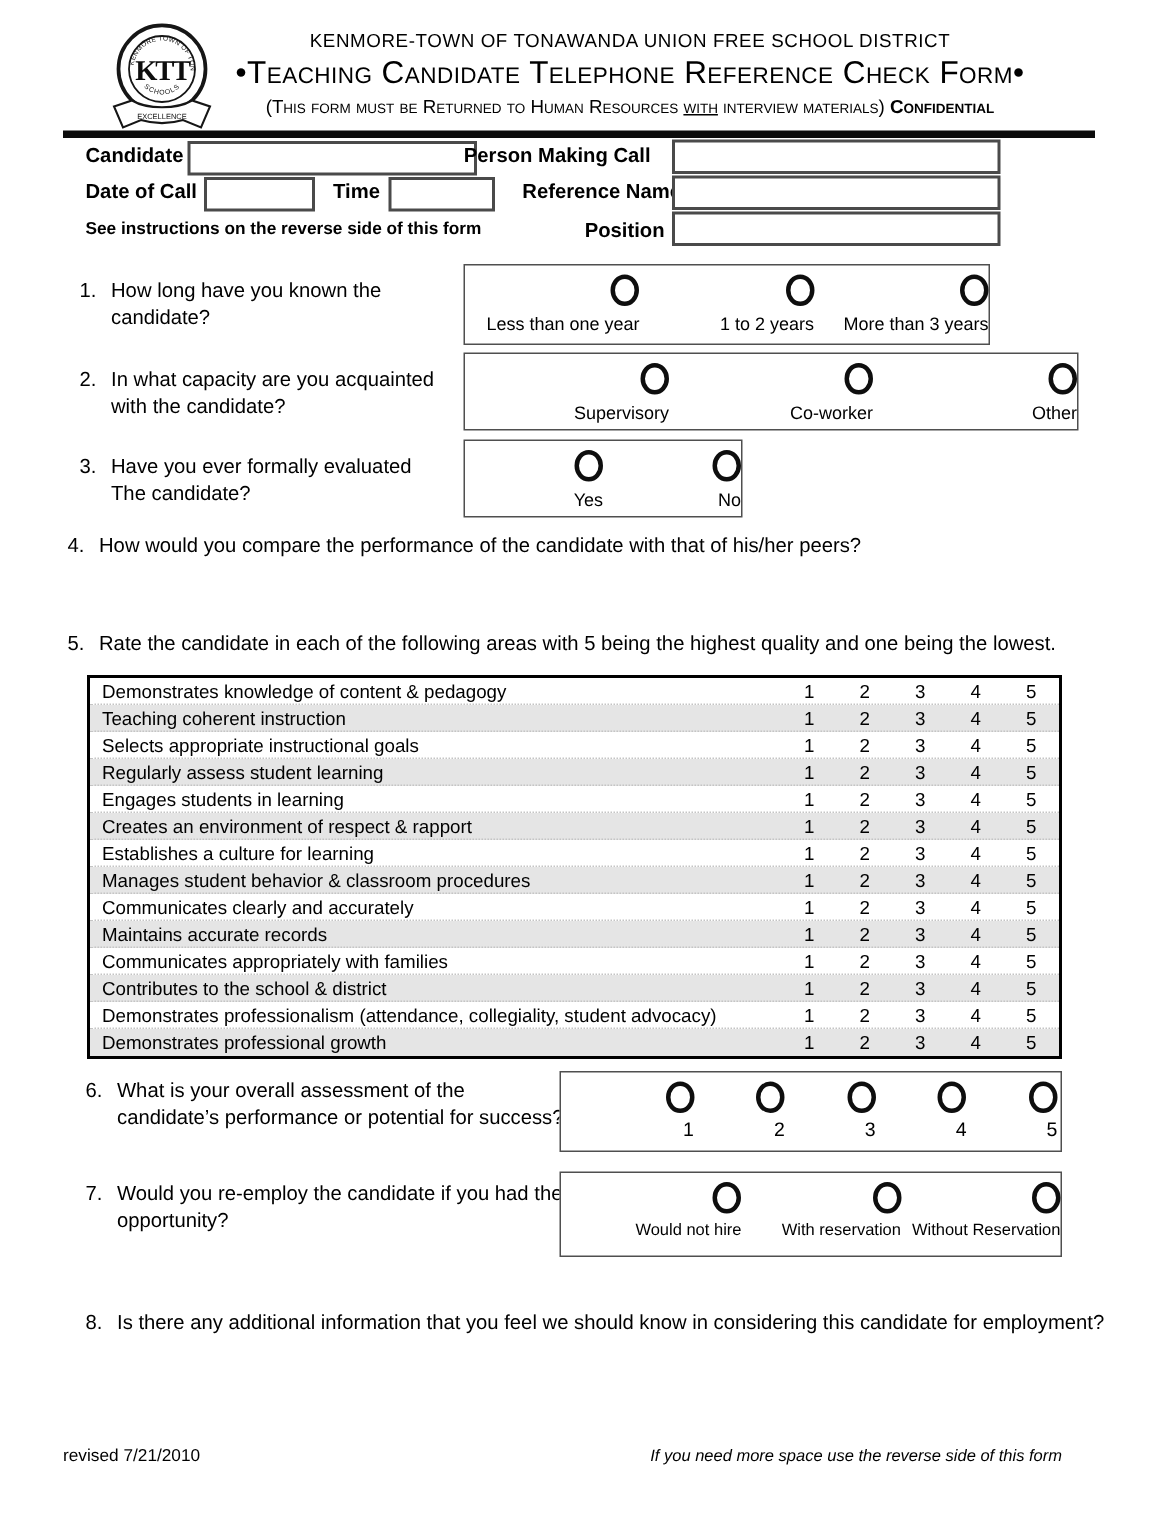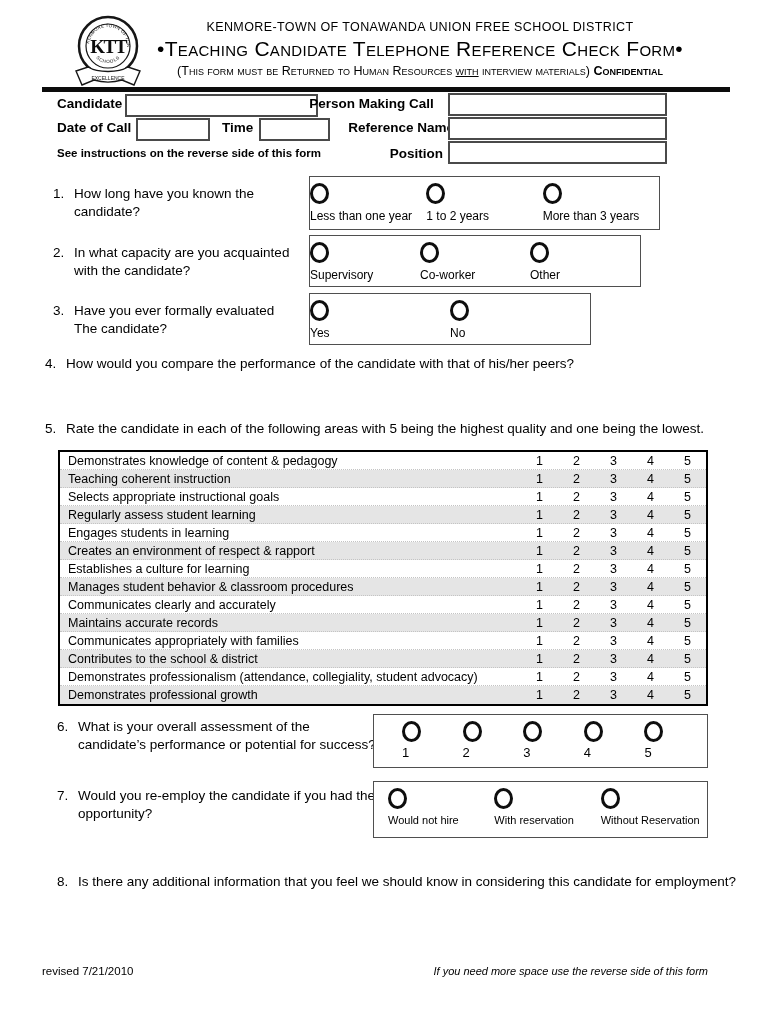--- a/index.html
+++ b/index.html
@@ -19,21 +19,21 @@
   .note{position:absolute;font-weight:bold;font-size:11.5px;white-space:nowrap;}
   .ibox{position:absolute;border:2px solid #4a4a4a;background:#fff;box-sizing:border-box;
         padding:0 4px;font:13px "Liberation Sans",sans-serif;outline:none;}
   
   .q{position:absolute;font-size:13.5px;display:flex;line-height:1.32;}
   .q-num{width:21px;flex:none;}
   .q-text{white-space:pre-line;}
   
   .opt-box{position:absolute;border:1.5px solid #4f4f4f;background:#fff;display:flex;box-sizing:border-box;}
   .opt-box.inset{padding-left:28px;padding-right:2px;}
-  .opt-col{flex:1;display:flex;flex-direction:column;align-items:flex-start;padding-top:6px;}
+  .opt-col{flex:1;display:flex;flex-direction:column;align-items:flex-end;padding-top:6px;}
   .opt-circle{width:19px;height:21px;border:3px solid #0e0e0e;border-radius:50%;background:#fff;box-sizing:border-box;}
   .opt-label{font-size:12px;margin-top:5px;white-space:nowrap;}
   .opt-box.small-labels .opt-label{font-size:11px;}
   .opt-box.num-labels .opt-label{font-size:13px;margin-top:3px;}
   
   .rtable{position:absolute;left:58px;top:450px;width:650px;border:2.5px solid #000;
           background:#fff;box-sizing:border-box;}
   .t-row{display:flex;align-items:center;height:18px;box-sizing:border-box;font-size:12.5px;}
   .t-row.alt{background:#e5e5e5;}
   .t-row:not(:last-child){border-bottom:1px dotted #c4c4c4;}
@@ -110,41 +110,41 @@
         <div class="opt-circle"></div>
         <div class="opt-label">More than 3 years</div>
       </div>
     </div>
 
   <div class="q" style="left:53px;top:244px;width:260px;">
     <span class="q-num">2.</span>
     <span class="q-text">In what capacity are you acquainted
 with the candidate?</span>
   </div>
-  <div class="opt-box" style="left:309px;top:235px;width:332px;height:52px;">
+  <div class="opt-box" style="left:309px;top:235px;width:410px;height:52px;">
       <div class="opt-col">
         <div class="opt-circle"></div>
         <div class="opt-label">Supervisory</div>
       </div>
       <div class="opt-col">
         <div class="opt-circle"></div>
         <div class="opt-label">Co-worker</div>
       </div>
       <div class="opt-col">
         <div class="opt-circle"></div>
         <div class="opt-label">Other</div>
       </div>
     </div>
 
   <div class="q" style="left:53px;top:302px;width:260px;">
     <span class="q-num">3.</span>
     <span class="q-text">Have you ever formally evaluated
 The candidate?</span>
   </div>
-  <div class="opt-box" style="left:309px;top:293px;width:282px;height:52px;">
+  <div class="opt-box" style="left:309px;top:293px;width:186px;height:52px;">
       <div class="opt-col">
         <div class="opt-circle"></div>
         <div class="opt-label">Yes</div>
       </div>
       <div class="opt-col">
         <div class="opt-circle"></div>
         <div class="opt-label">No</div>
       </div>
     </div>
 

